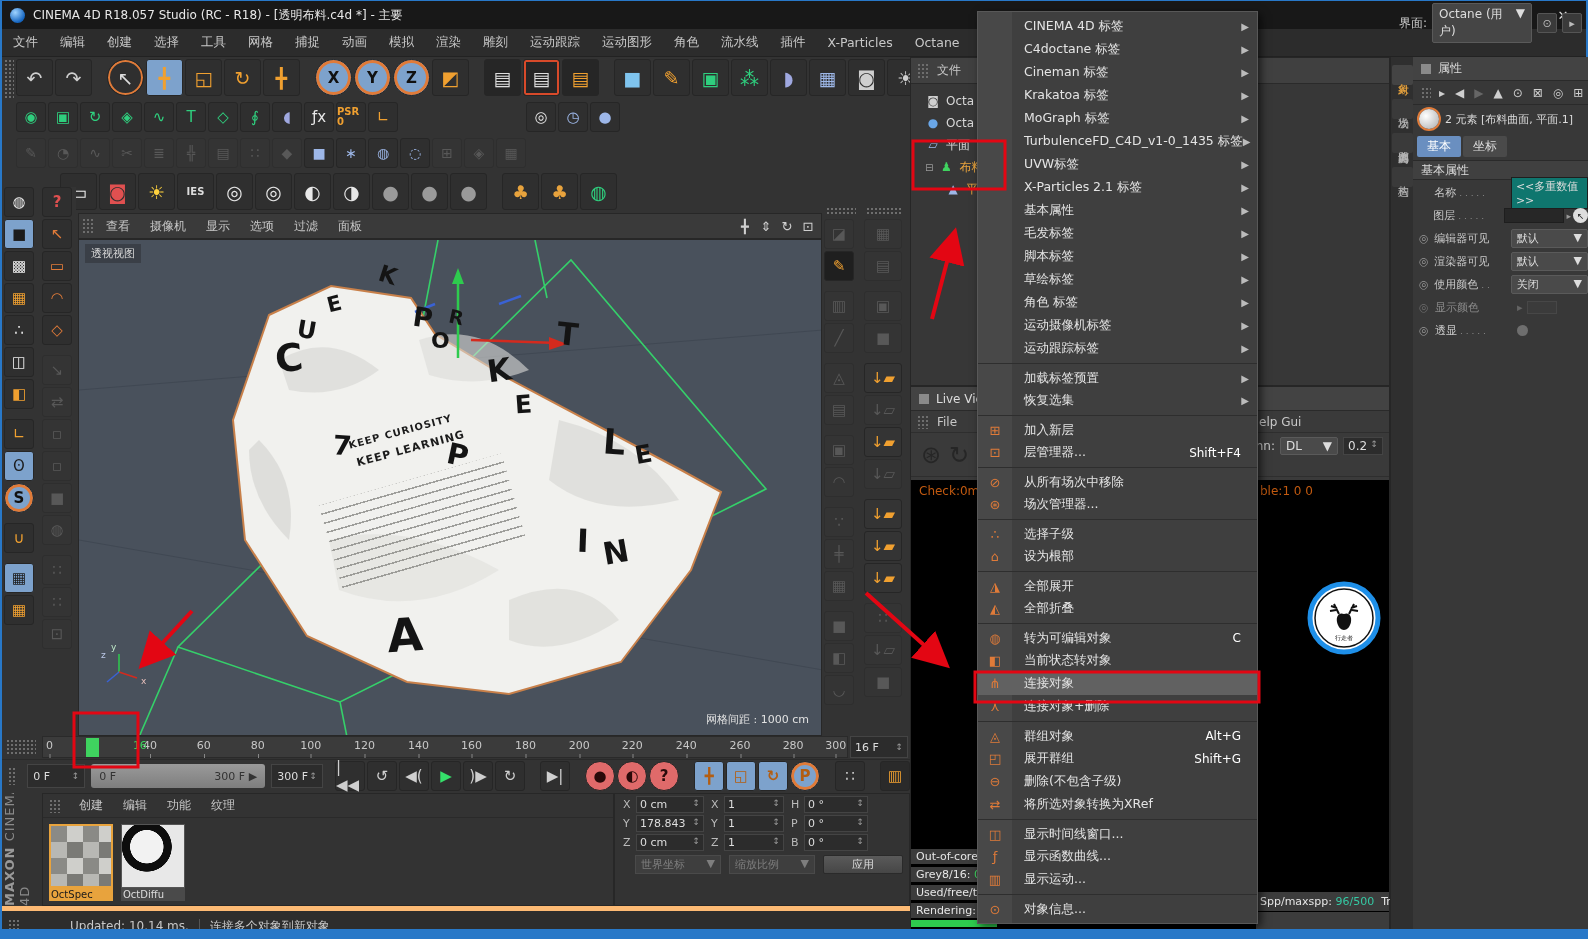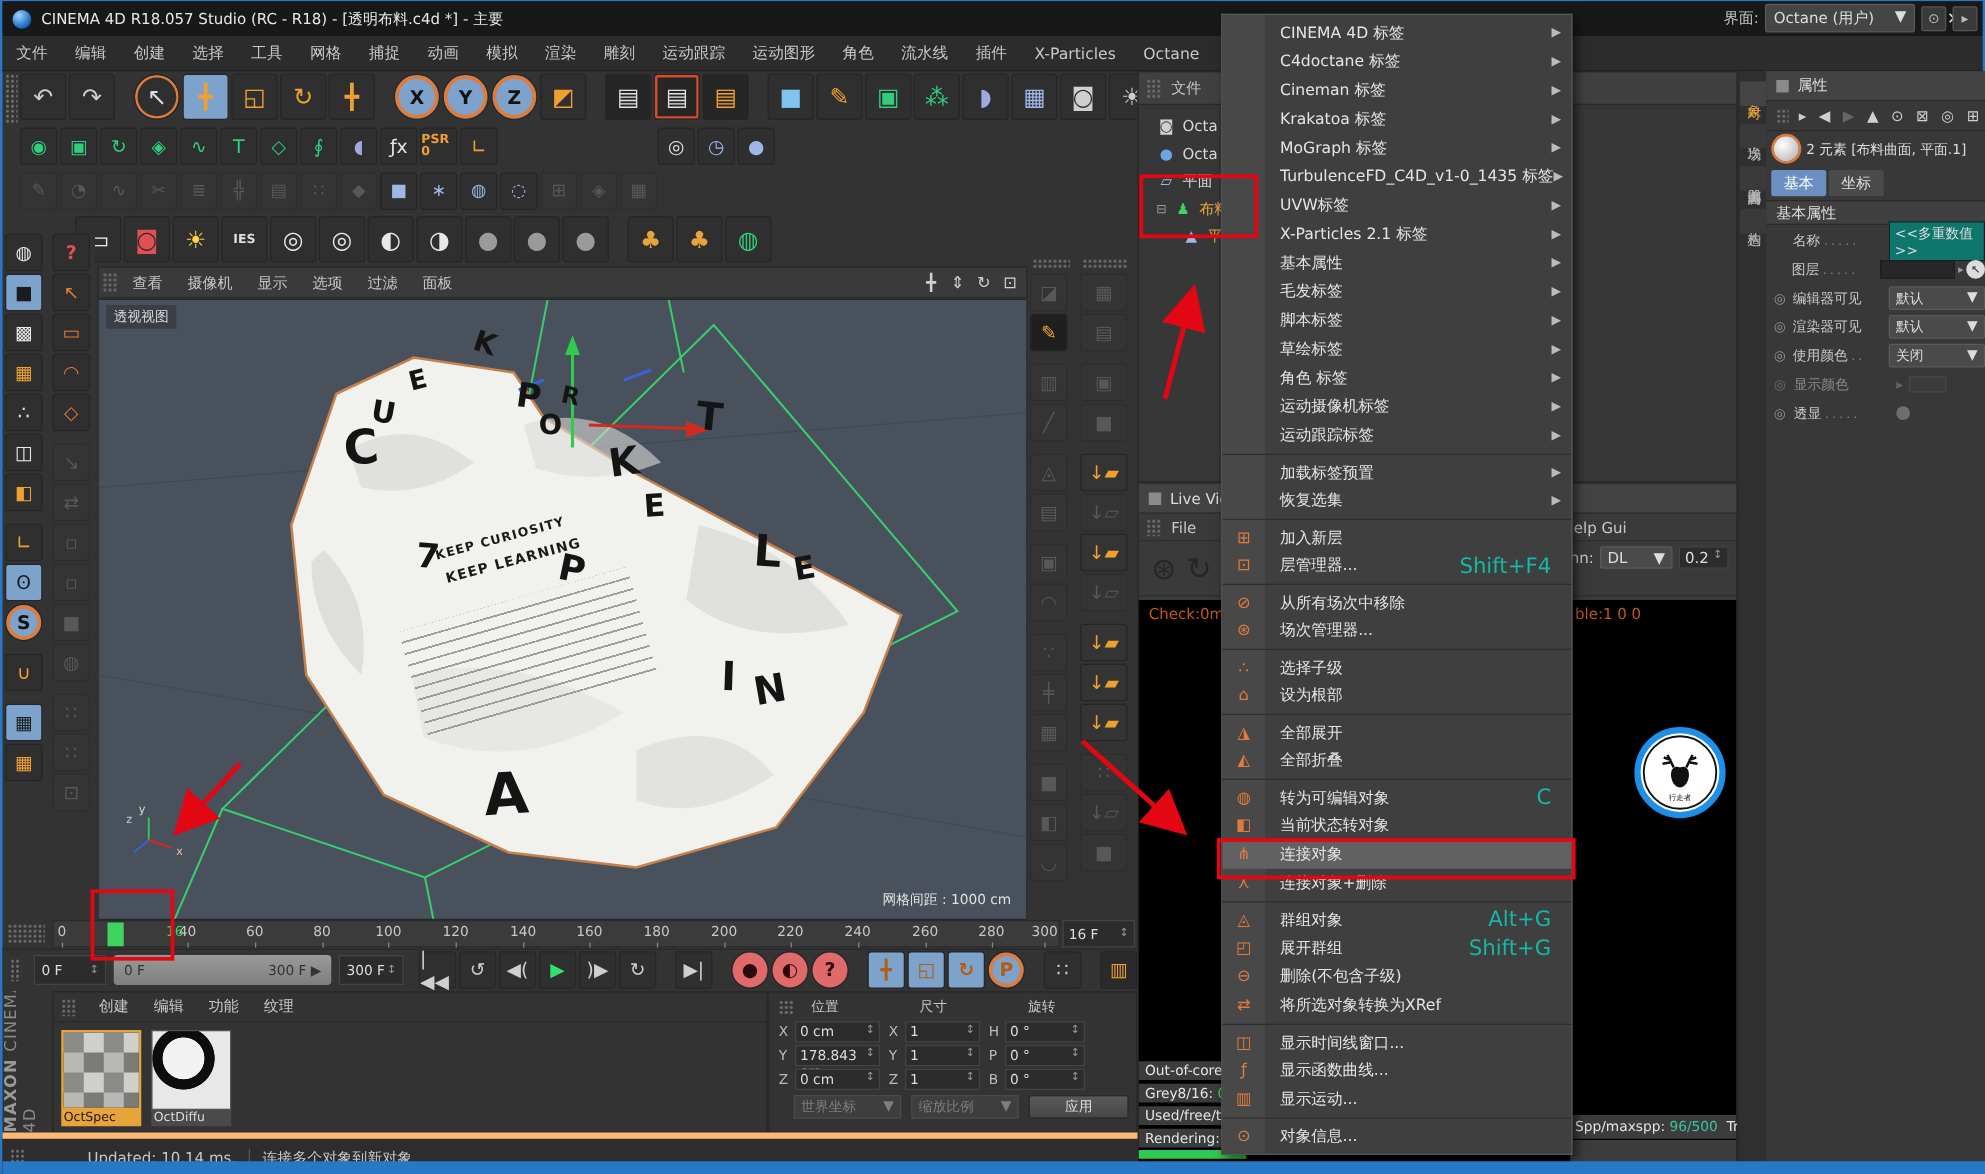--- a/index.html
+++ b/index.html
@@ -9,21 +9,21 @@
   .grip{background-image:radial-gradient(#6e6e6e 1px,transparent 1.3px);background-size:4px 4px;}
   
   .titlebar{left:0;top:0;width:100%;height:28px;background:#181818;color:#e8e8e8;display:flex;align-items:center;font-size:12px;}
   .appicon{width:15px;height:15px;border-radius:50%;background:radial-gradient(circle at 35% 30%,#9fd4ff,#1565c0 70%);margin:0 8px 0 8px;}
   .winbtns{margin-left:auto;display:flex;height:100%;}
   .winbtn{width:46px;height:100%;display:flex;align-items:center;justify-content:center;color:#ddd;font-size:13px;}
   
   .menubar{left:0;top:28px;width:100%;height:28px;background:#2c2c2c;display:flex;align-items:center;color:#c8c8c8;font-size:12.5px;border-bottom:1px solid #222;}
   .menubar .mi{padding:0 11px;height:100%;display:flex;align-items:center;white-space:nowrap;}
   .ifacebox{position:absolute;right:4px;top:2px;display:flex;align-items:center;gap:5px;color:#c8c8c8;font-size:12px;}
-  .ifsel{background:#454545;border:1px solid #5a5a5a;border-radius:2px;padding:2px 6px;width:120px;display:flex;justify-content:space-between;color:#ddd;}
+  .ifsel{background:#454545;border:1px solid #5a5a5a;border-radius:2px;padding:2px 6px;width:100px;display:flex;justify-content:space-between;color:#ddd;}
   .sbtn{width:20px;height:20px;background:#3a3a3a;border:1px solid #555;color:#bbb;display:flex;align-items:center;justify-content:center;font-size:11px;border-radius:2px;}
   
   .strip{display:flex;align-items:center;gap:2px;}
   .ibtn{width:37px;height:37px;background:#2f2f2f;border:1px solid #262626;border-radius:3px;display:flex;align-items:center;justify-content:center;color:#cfcfcf;font-size:19px;flex:none;}
   .small .ibtn{width:30px;height:30px;font-size:15px;}
   .tiny .ibtn{width:30px;height:30px;font-size:14px;}
   .ibtn.act{background:#7da2cc;color:#1c1c1c;}
   .ibtn.org{color:#f0a030;}
   .ibtn.orgf{color:#f0a030;}
   .ibtn.g{color:#2fcf7e;}
@@ -127,21 +127,21 @@
   .atoggle{width:11px;height:11px;border-radius:50%;background:#6e6e6e;display:inline-block;}
   .arow.dimrow{opacity:.55;}
   
   .cmenu{left:975px;top:10px;width:281px;background:#3f3f3f;border:1px solid #585858;box-shadow:3px 3px 8px rgba(0,0,0,.6);z-index:40;padding:3px 0;}
   .cmenu::before{content:"";position:absolute;left:0;top:0;bottom:0;width:34px;background:#484848;}
   .cmrow{position:relative;display:flex;align-items:center;height:23px;color:#e4e4e4;font-size:12.5px;padding:0 8px 0 0;}
   .cmrow .cmicon{width:34px;text-align:center;color:#e07b39;font-size:13px;flex:none;}
   .cmrow .cmlabel{padding-left:12px;flex:1;white-space:nowrap;}
   .cmrow.tag .cmlabel{padding-left:46px;}
   .cmrow .cmarrow{color:#bbb;font-size:10px;}
-  .cmrow .cmshort{color:#14b8a6;font-size:17px;padding-right:8px;}
+  .cmrow .cmshort{color:#ffffff;font-size:12px;padding-right:8px;}
   .cmrow.sepb{border-top:1px solid #2e2e2e;margin-top:3px;padding-top:3px;height:26px;}
   .cmrow.hl{background:#616161;}
   
   .ruler{left:40px;top:735px;width:806px;height:22px;background:#3b3b3b;border:1px solid #2a2a2a;}
   .tick{position:absolute;top:2px;color:#c8c8c8;font-size:11px;transform:translateX(-50%);}
   .tick::after{content:"";position:absolute;left:50%;top:15px;width:1px;height:4px;background:#888;}
   .playhead{position:absolute;top:1px;width:13px;height:19px;background:#3fd35f;}
   .phlabel{position:absolute;top:2px;color:#3fd35f;font-size:11px;}
   .framespin{left:848px;top:735px;width:58px;height:22px;background:#2c2c2c;border:1px solid #444;color:#ddd;font-size:11px;display:flex;align-items:center;justify-content:space-between;padding:0 4px;}
   .spinarrows{color:#999;font-size:9px;}
@@ -1024,26 +1024,20 @@
     </div>
     <div class="thumb" style="left:78px;">
       <div class="thumbimg">
           <div class="ballimg"></div>
         </div>
       <div class="mlabel">OctDiffu</div>
     </div>
   </div>
 
   <div class="abs coords">
-    <div class="chead">
-      <span class="grip" style="width:12px;height:12px;position:absolute;left:8px;top:6px;"></span>
-      <span>位置</span>
-      <span>尺寸</span>
-      <span>旋转</span>
-    </div>
     <div>
 
         <div class="crow">
           <span class="clab">X</span>
           <span class="cinput">
             <span>0 cm</span>
             <span class="spinarrows">↕</span>
           </span>
           <span class="clab" style="margin-left:4px;">X</span>
           <span class="cinput" style="width:60px;">

